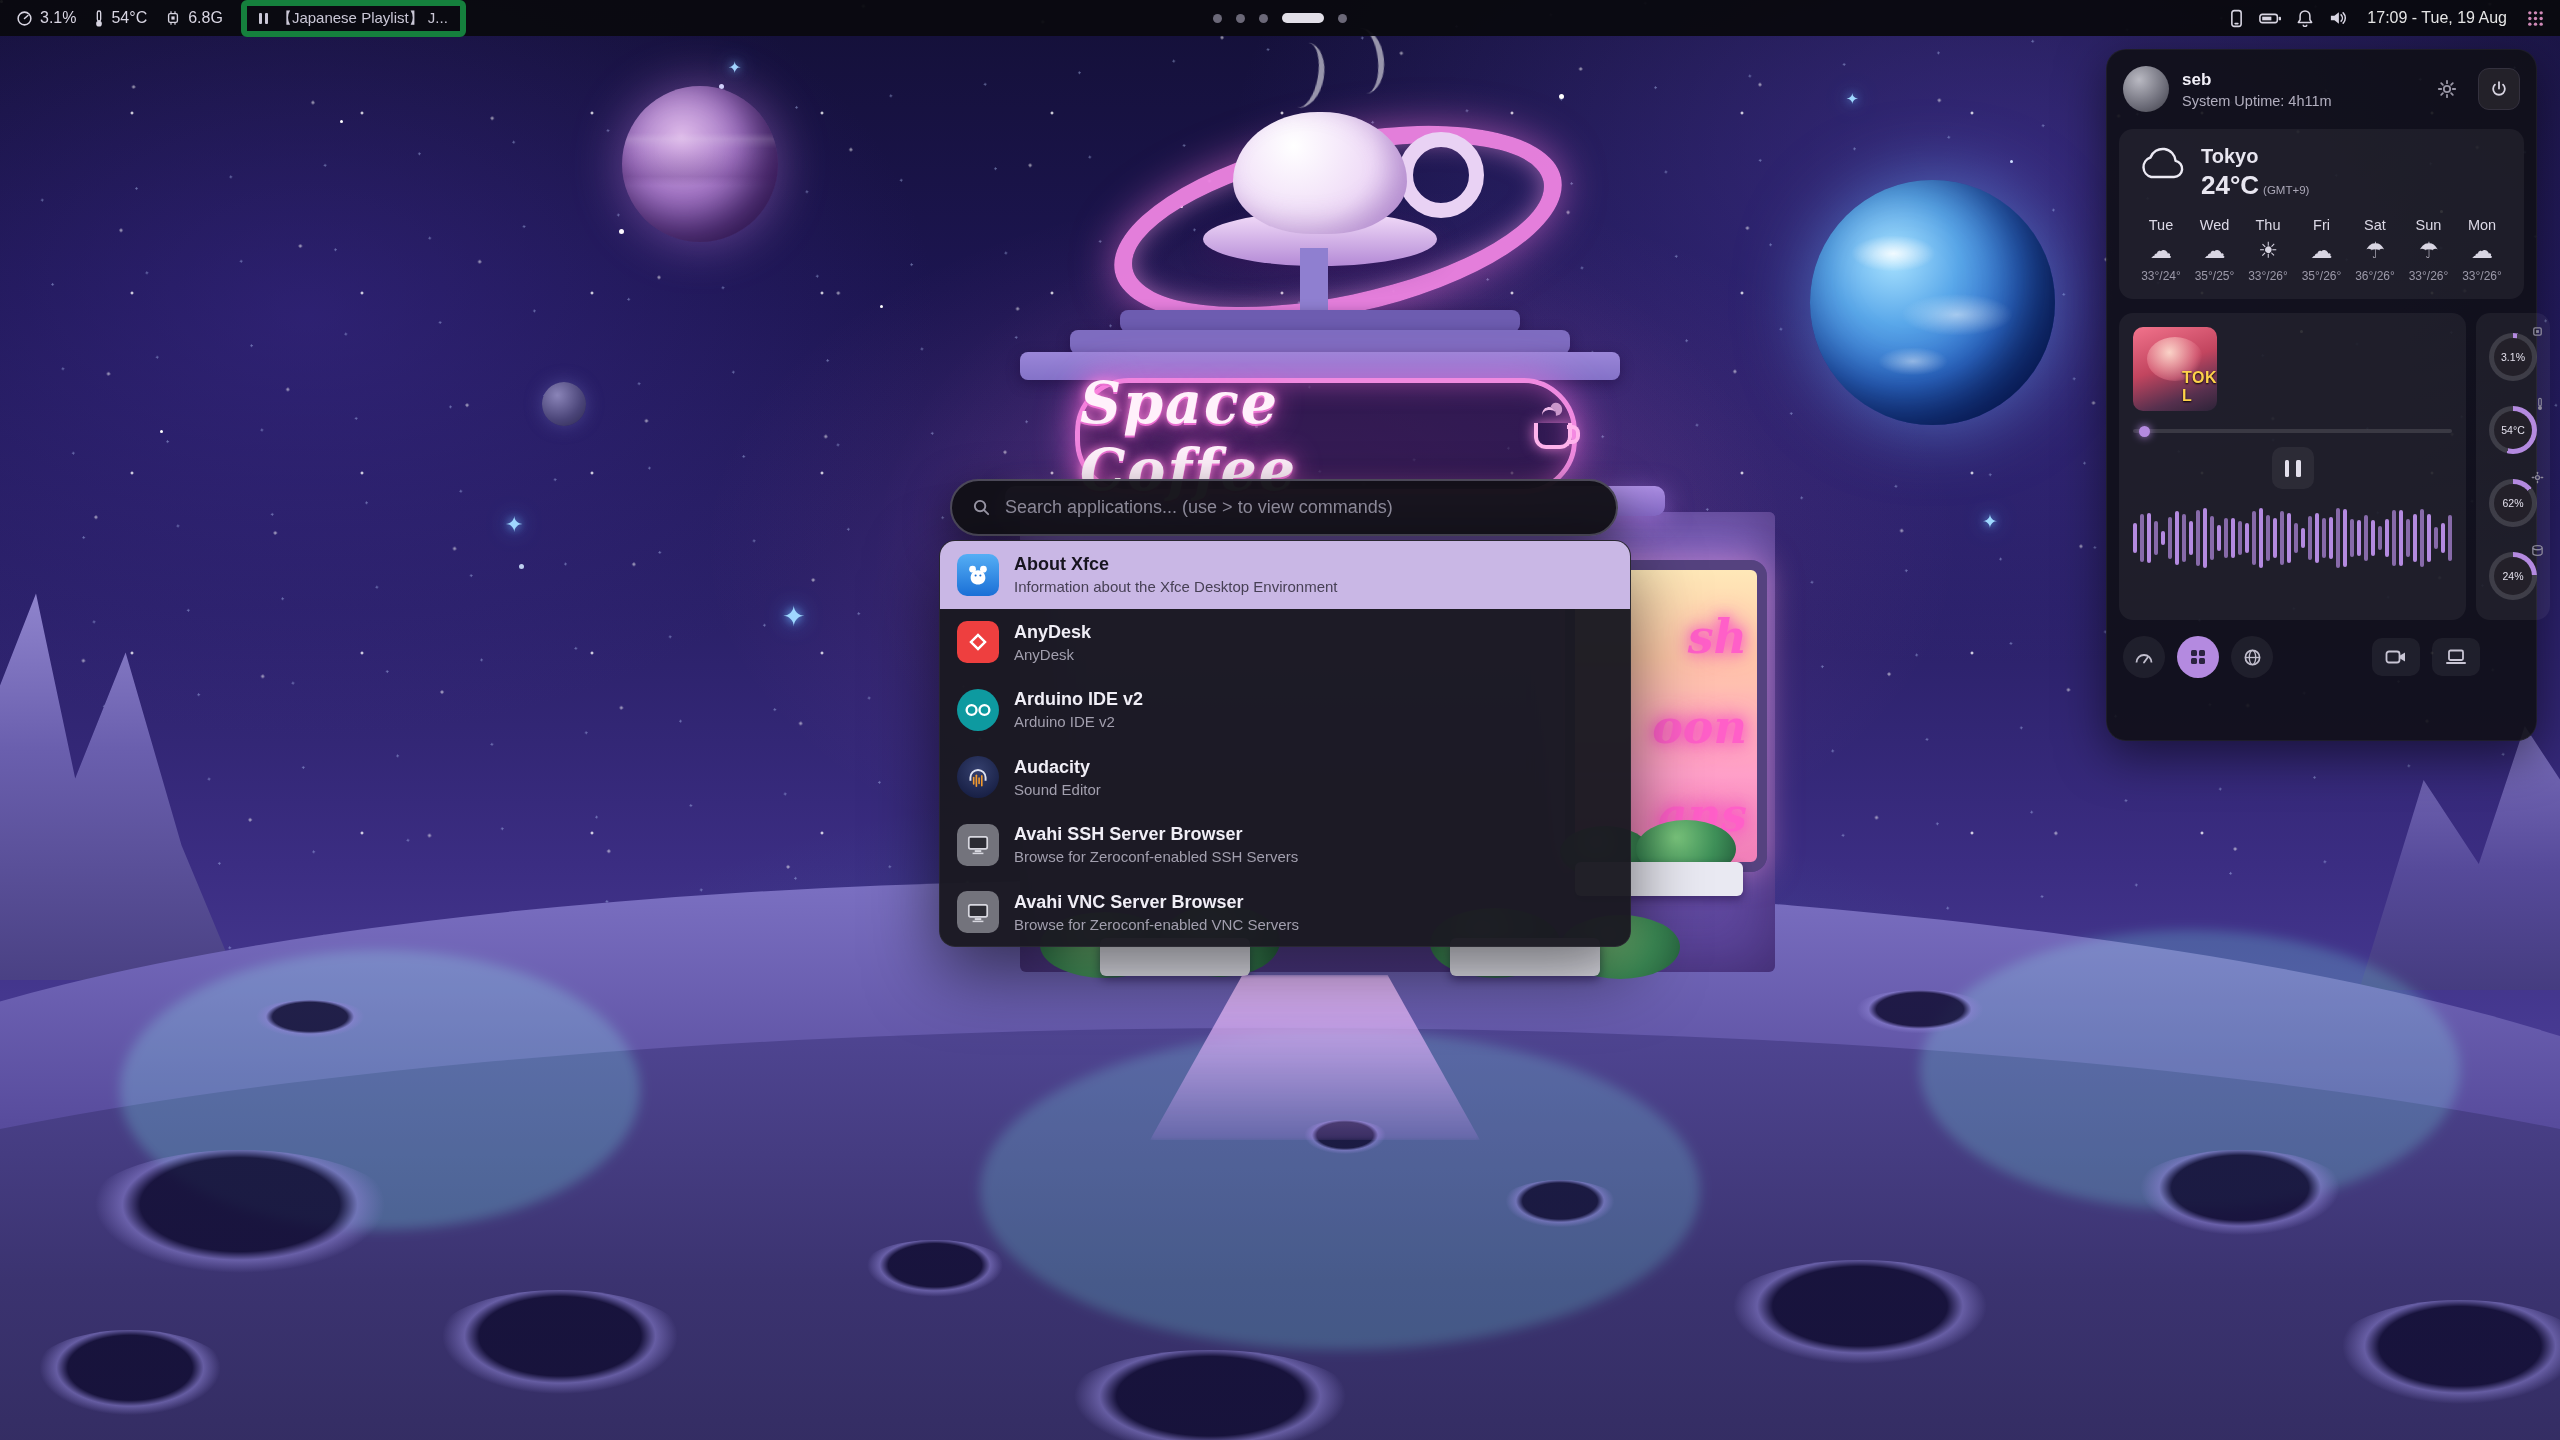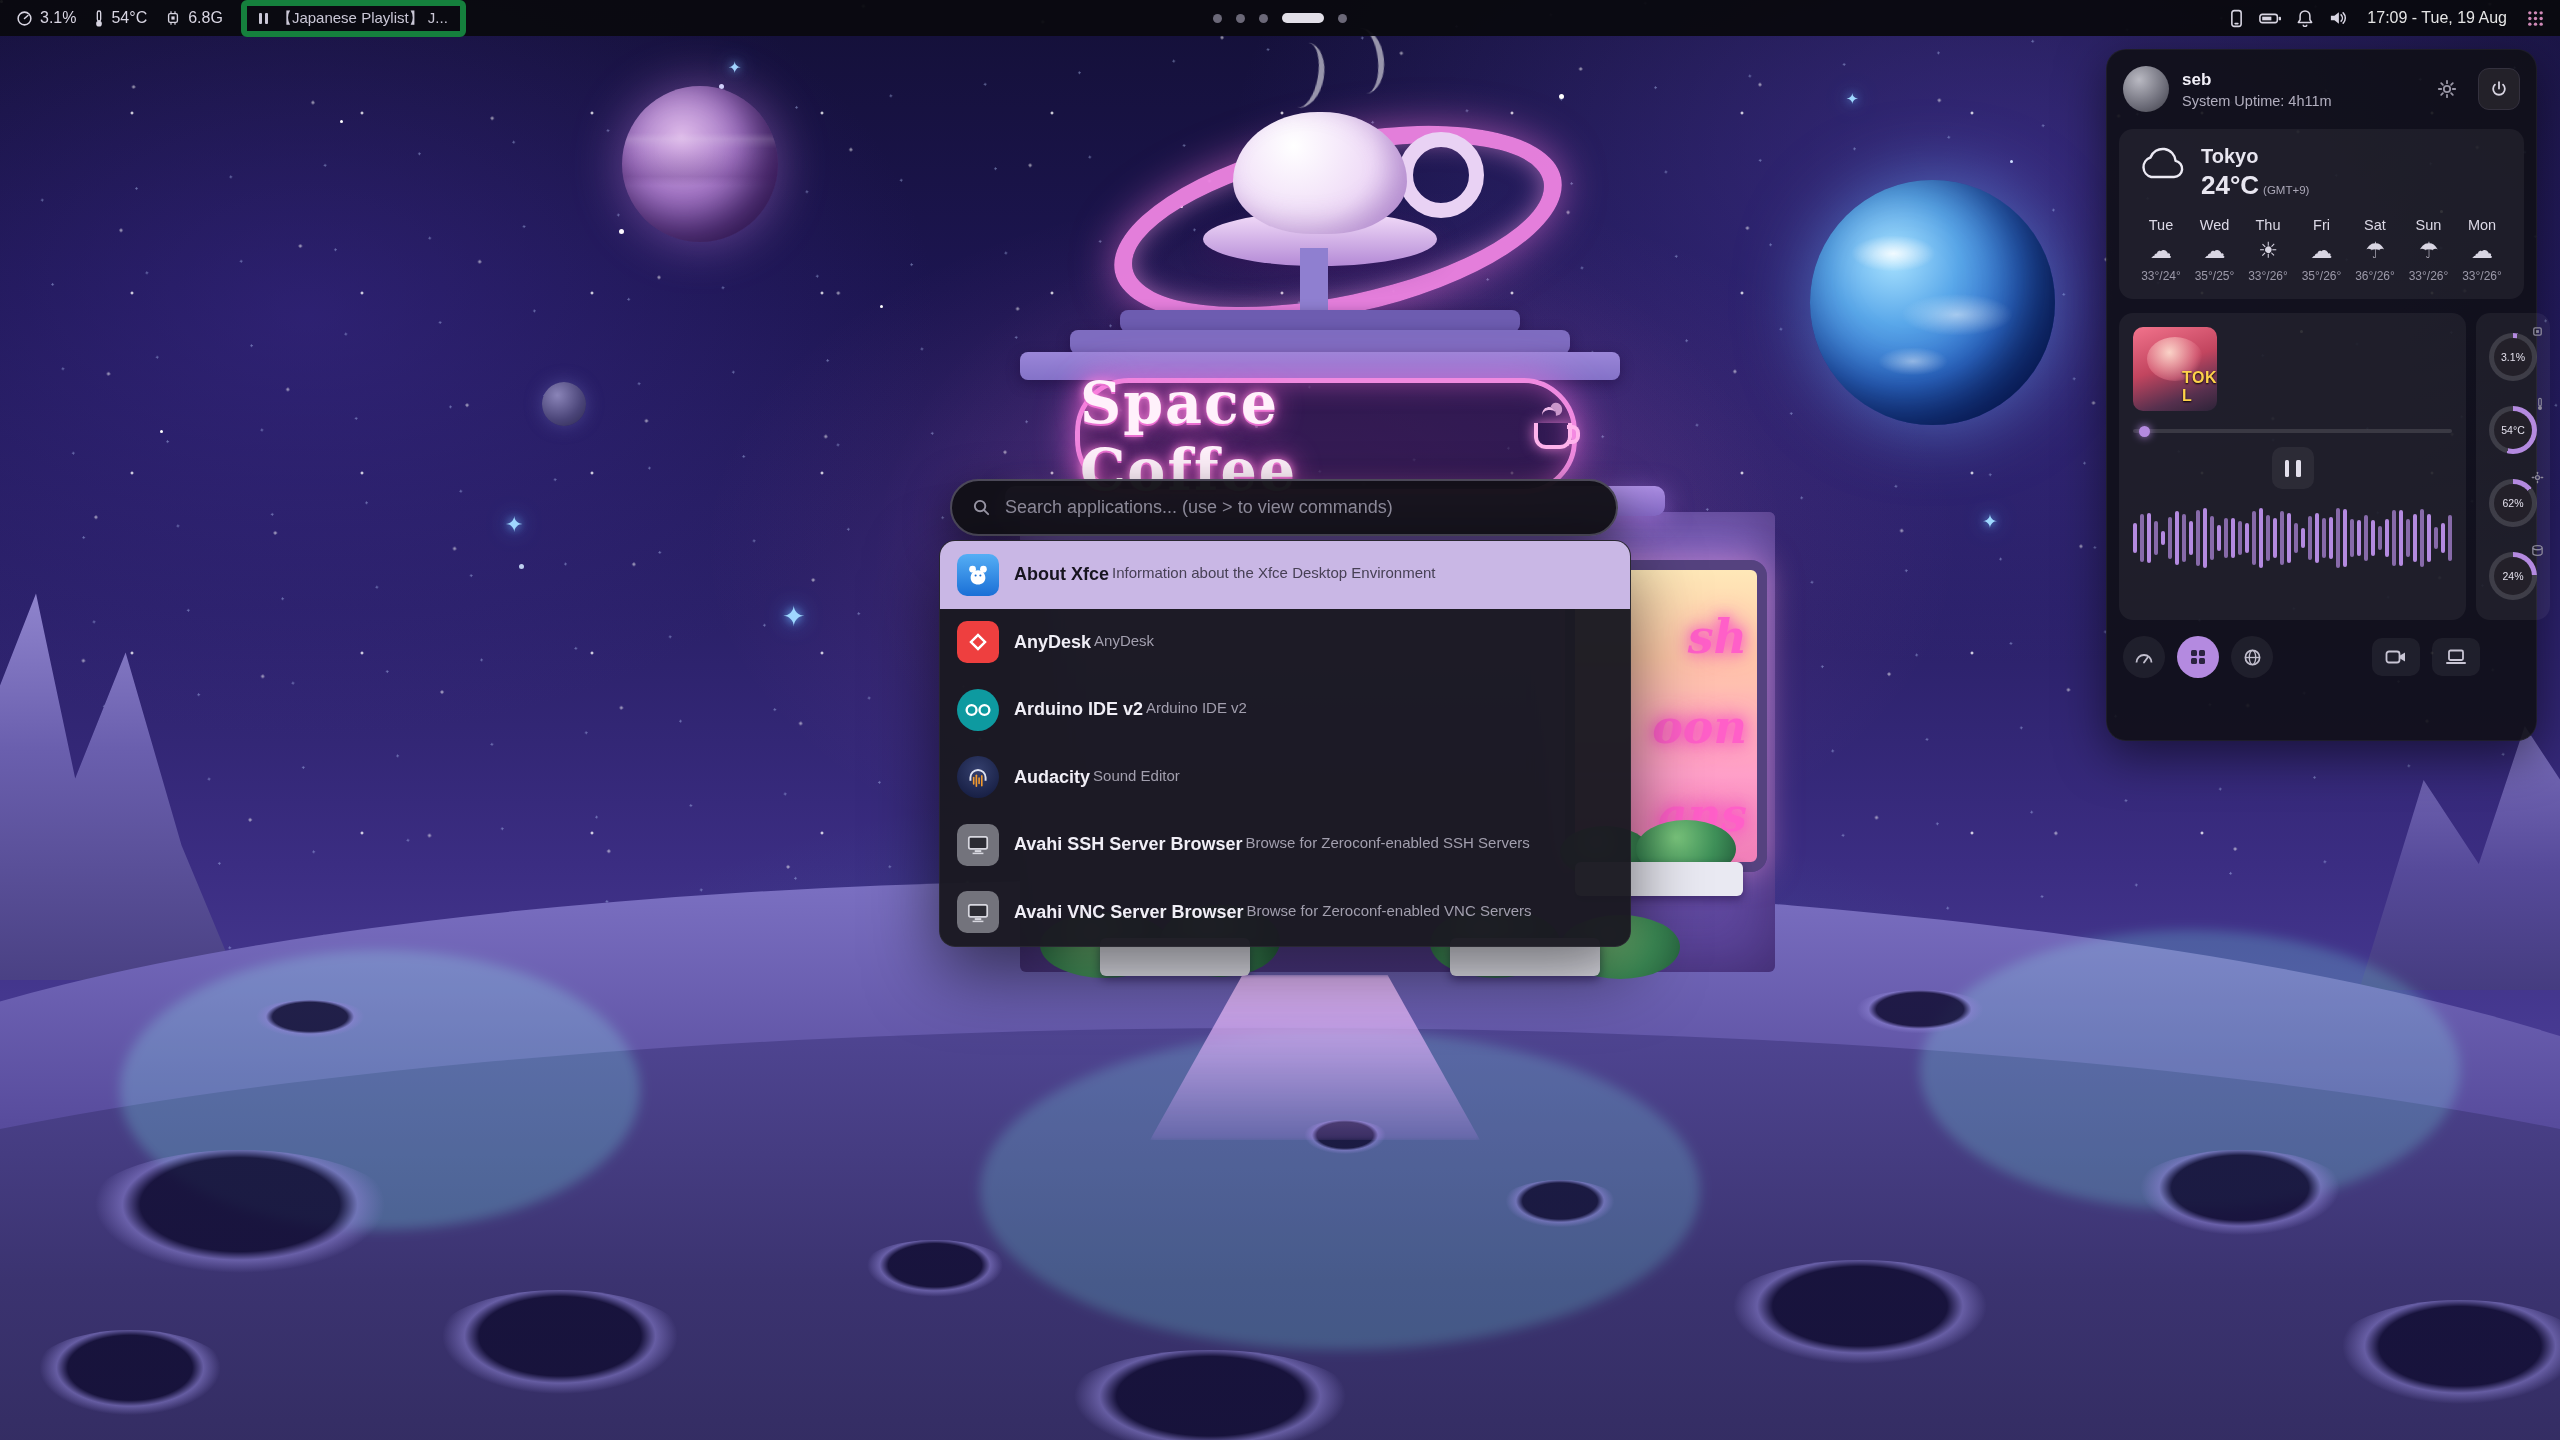--- a/index.html
+++ b/index.html
@@ -68,21 +68,21 @@
     border-radius:50% 50% 46% 46% / 58% 58% 44% 44%;
     background:radial-gradient(circle at 35% 28%,#ffffff,#efdbf7 55%,#c9a4e2 100%);
     box-shadow:inset -14px -10px 26px rgba(120,70,160,.35);}
   .steam{position:absolute;width:36px;height:66px;border-right:6px solid rgba(255,255,255,.55);
     border-radius:50%;filter:blur(.5px);}
   .pole{left:1300px;top:248px;width:28px;height:70px;background:#8f7fd0;}
   .roof{position:absolute;border-radius:8px;box-shadow:0 4px 14px rgba(20,5,50,.4);}
   .sign{left:1075px;top:378px;width:492px;height:106px;border-radius:54px;
     background:rgba(40,18,66,.68);border:5px solid #f08ae0;display:flex;align-items:center;justify-content:center;gap:18px;
     box-shadow:0 0 38px rgba(240,110,220,.75), inset 0 0 26px rgba(240,110,220,.5);}
-  .sign-text{font-family:"DejaVu Serif",serif;font-weight:bold;font-size:57px;
+  .sign-text{font-family:"DejaVu Serif",serif;font-style:italic;font-weight:bold;font-size:57px;
     color:#fff1fb;letter-spacing:2px;
     text-shadow:0 0 10px #ff8ae0,0 0 28px #ff5ad0,0 2px 0 #d86ac8;}
   .sign-cup{width:30px;height:22px;border:4px solid #ffb4ec;border-top:none;border-radius:0 0 12px 12px;position:relative;
     box-shadow:0 0 14px rgba(255,140,230,.8);}
   .sign-cup::after{content:"";position:absolute;right:-12px;top:2px;width:9px;height:11px;border:4px solid #ffb4ec;border-left:none;border-radius:0 8px 8px 0;}
   .sign-cup::before{content:"";position:absolute;left:4px;top:-16px;width:14px;height:12px;
     border-top:3px solid rgba(255,200,245,.9);border-radius:50%;transform:rotate(-10deg);box-shadow:8px -4px 0 -1px rgba(255,200,245,.7);}
   .plank{left:1005px;top:486px;width:660px;height:30px;border-radius:10px;
     background:linear-gradient(180deg,#ab8ee2,#8468c4);box-shadow:0 6px 26px rgba(200,140,255,.5);}
   .building{left:1020px;top:512px;width:755px;height:460px;border-radius:6px;
@@ -114,21 +114,21 @@
   
   #search-bar{left:950px;top:479px;width:668px;height:57px;border-radius:29px;z-index:40;
     background:rgba(18,17,23,.96);border:2px solid #4c4959;display:flex;align-items:center;gap:12px;
     padding:0 20px;box-sizing:border-box;box-shadow:0 14px 44px rgba(0,0,0,.5);}
   #search-input{flex:1;background:transparent;border:none;outline:none;color:#cdcad8;font-size:18px;font-family:inherit;}
   #search-input::placeholder{color:#8f8c9c;}
   #results{left:939px;top:540px;width:690px;border-radius:16px;overflow:hidden;z-index:40;
     background:rgba(26,25,33,.97);border:1px solid rgba(255,255,255,.06);box-shadow:0 24px 70px rgba(0,0,0,.55);}
   .row{height:67.5px;display:flex;align-items:center;gap:15px;padding:0 17px;box-sizing:border-box;cursor:pointer;}
   .row .ric{width:42px;height:42px;border-radius:10px;display:flex;align-items:center;justify-content:center;flex:none;}
-  .row .rtxt{display:flex;gap:3px;min-width:0;justify-content:flex-end;}
+  .row .rtxt{display:flex;flex-direction:column;gap:3px;min-width:0;justify-content:flex-end;}
   .row .rtitle{font-size:18px;font-weight:bold;color:#f0eef6;}
   .row .rsub{font-size:15px;color:#a29fae;}
   .row.selected{background:#c9b7e5;}
   .row.selected .rtitle{color:#17141f;}
   .row.selected .rsub{color:#474055;}
   
   #panel{left:2106px;top:49px;width:431px;height:692px;border-radius:20px;z-index:45;
     background:rgba(16,15,22,.90);box-shadow:0 14px 48px rgba(0,0,0,.5);border:1px solid rgba(255,255,255,.05);
     padding:14px 12px;box-sizing:border-box;display:flex;flex-direction:column;color:#e8e6f0;}
   .phead{display:flex;align-items:center;gap:13px;padding:2px 4px;}

